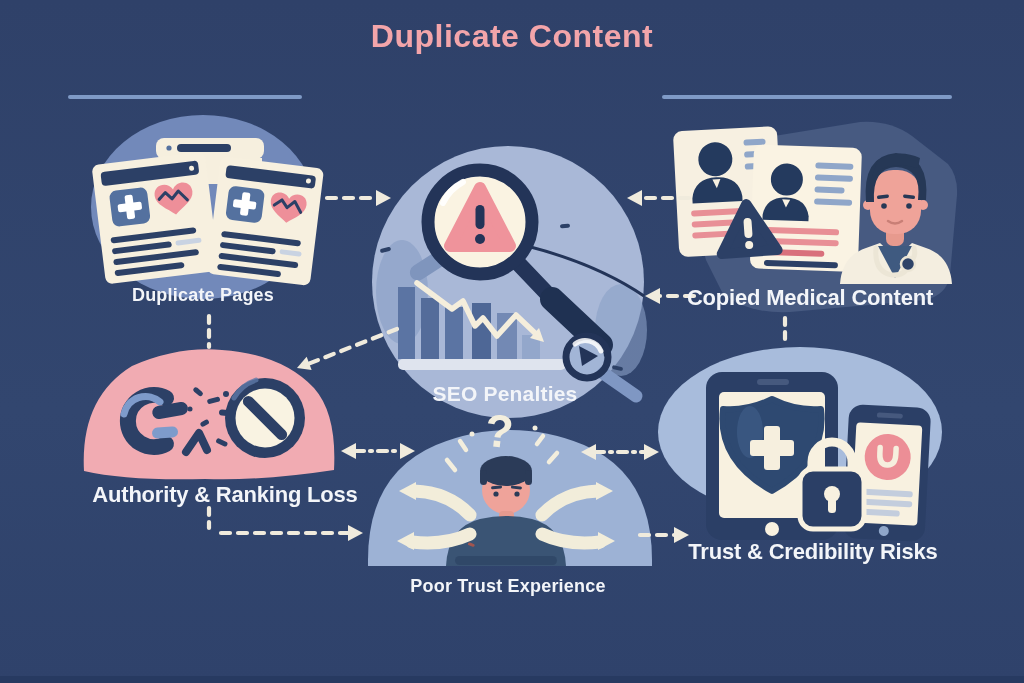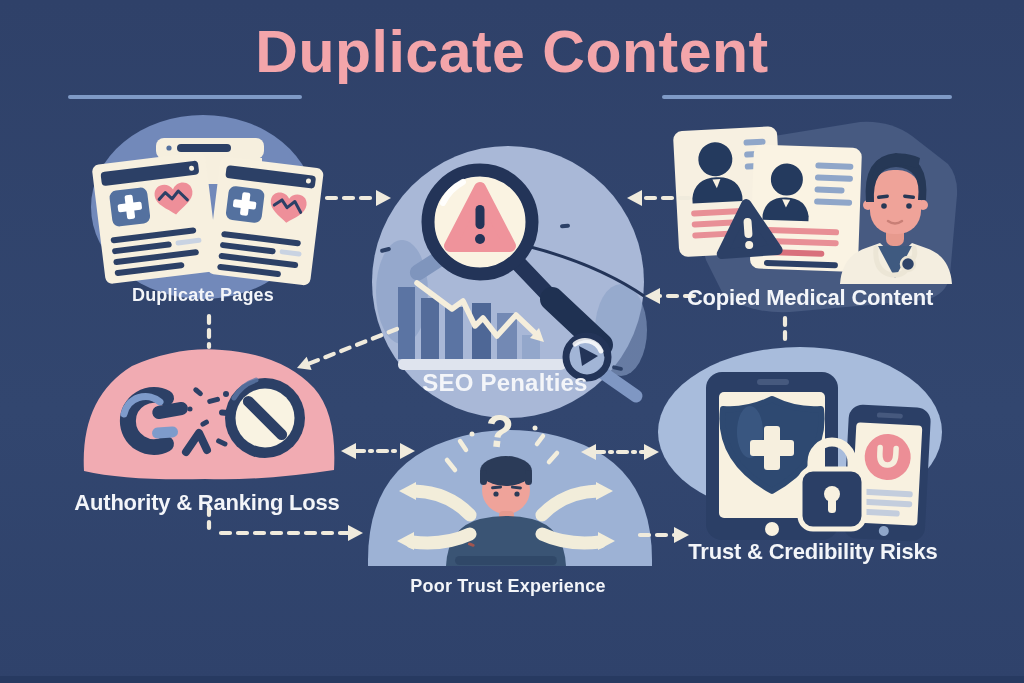--- a/index.html
+++ b/index.html
@@ -2,21 +2,21 @@
 <html><head>
 <meta charset="utf-8">
 <style>
   html,body{margin:0;padding:0;background:#30446e;}
   .stage{position:relative;width:1024px;height:683px;overflow:hidden;
          background:linear-gradient(180deg,#2f4169 0%,#32466f 60%,#2f426b 100%);
          font-family:"Liberation Sans", sans-serif;}
   .stage svg{position:absolute;left:0;top:0;}
   .txt{position:absolute;text-align:center;color:#f3f5f9;font-weight:bold;
        white-space:nowrap;letter-spacing:.2px;}
-  .title{left:112px;top:18px;width:800px;font-size:59px;color:#f3a5aa;letter-spacing:.5px;}
+  .title{left:112px;top:18px;width:800px;font-size:32px;color:#f3a5aa;letter-spacing:.5px;}
   .subtitle{left:291px;top:78px;width:400px;font-size:30px;color:#a9c2e4;}
   .hline{position:absolute;height:4px;border-radius:2px;background:#7f9ac6;top:95px;}
   .hline.l{left:68px;width:234px;}
   .hline.r{left:662px;width:290px;}
   .node-label{font-size:18px;}
   .node-label.sm{font-size:22px;letter-spacing:-.2px;}
 </style>
 </head>
 <body>
 
@@ -283,19 +283,19 @@
   <text x="499" y="447" font-size="46" font-weight="bold" fill="#f3eedd" text-anchor="middle" font-family="Liberation Sans, sans-serif" transform="rotate(6 499 432)">?</text>
 
   <rect x="0" y="676" width="1024" height="7" fill="#273a61"></rect>
 </svg>
 
 <div class="txt title">Duplicate Content</div>
 <div class="hline l"></div>
 <div class="hline r"></div>
 
 <div class="txt node-label" style="left:3px;top:285px;width:400px;">Duplicate Pages</div>
-<div class="txt node-label" style="left:305px;top:369px;width:400px;font-size:24px;">SEO Penalties</div>
+<div class="txt node-label" style="left:305px;top:382px;width:400px;font-size:21px;">SEO Penalties</div>
 <div class="txt node-label sm" style="left:610px;top:285px;width:400px;">Copied Medical Content</div>
-<div class="txt node-label sm" style="left:7px;top:482px;width:400px;margin-top:8px;">Authority &amp; Ranking Loss</div>
+<div class="txt node-label sm" style="left:25px;top:482px;width:400px;">Authority &amp; Ranking Loss</div>
 <div class="txt node-label" style="left:308px;top:576px;width:400px;">Poor Trust Experience</div>
 <div class="txt node-label sm" style="left:613px;top:539px;width:400px;">Trust &amp; Credibility Risks</div>
 
 </div>
 
 </body></html>

